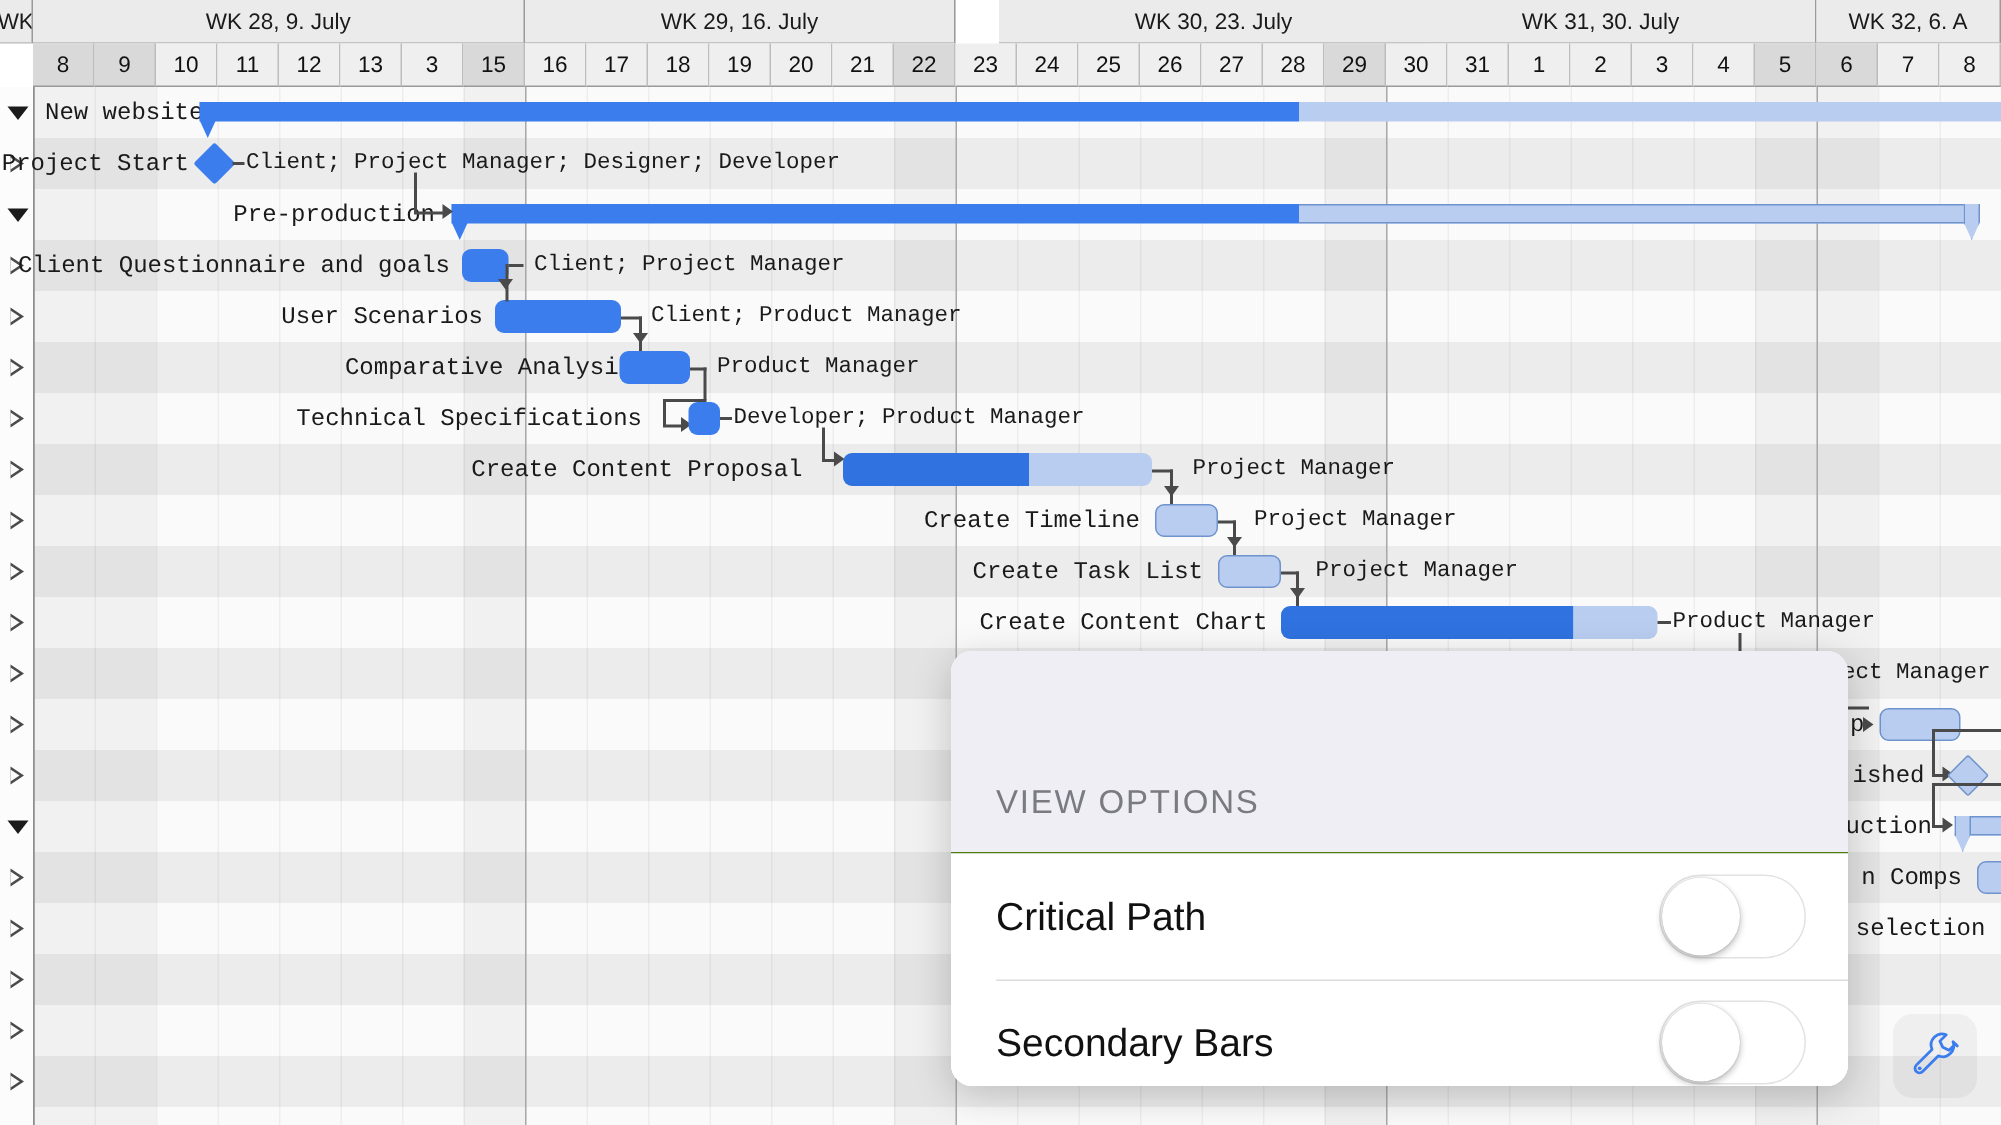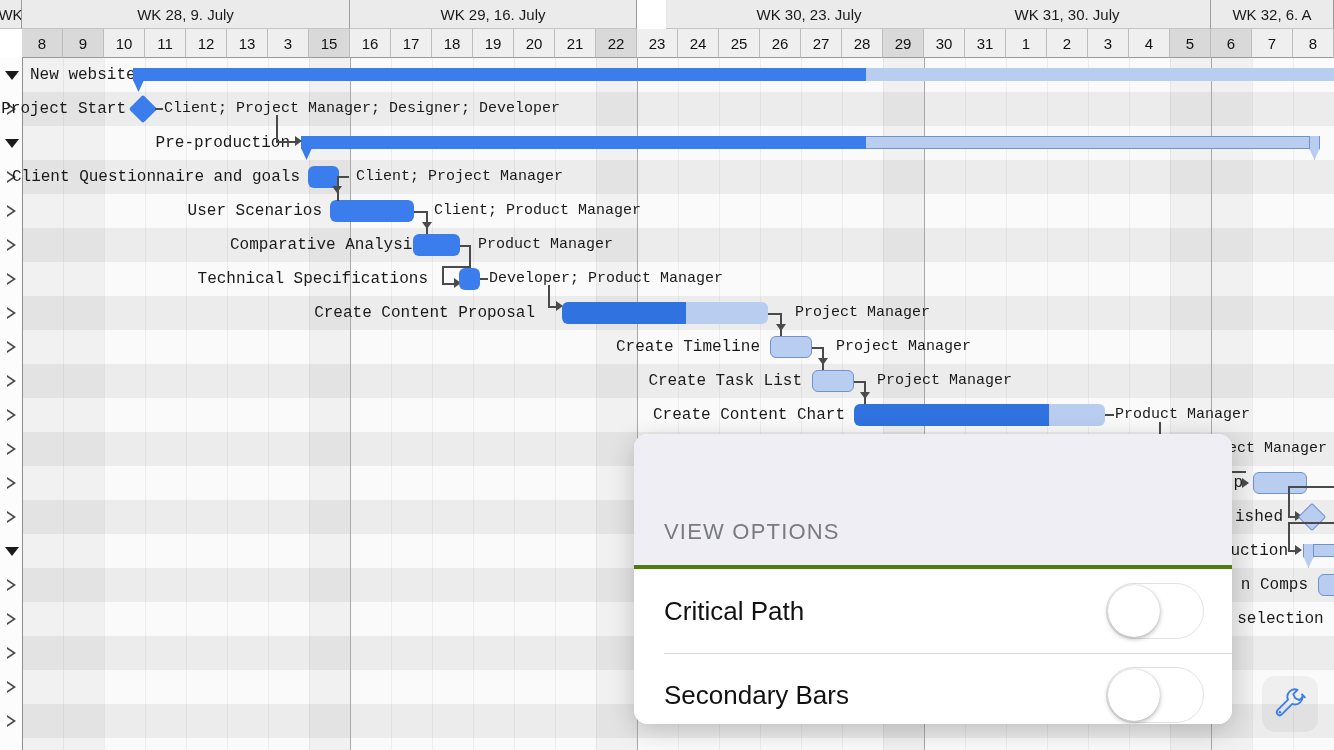--- a/index.html
+++ b/index.html
@@ -118,21 +118,21 @@
 
   
   .panel{
     position:absolute; left:634px; top:434px; width:598px; height:290px;
     border-radius:14px; overflow:hidden; z-index:60;
     box-shadow:0 6px 26px rgba(0,0,0,0.20);
     background:#fff;
   }
   .panel-head{
     height:135px; background:#eeeef4; position:relative;
-    border-bottom:4px solid #4d7c0f;
+    border-bottom:1px solid #4d7c0f;
   }
   .panel-title{
     position:absolute; left:30px; bottom:20px;
     font-size:22px; letter-spacing:1.2px; color:#7a7a82;
   }
   .panel-row{
     position:relative; height:84px; background:#fff;
     display:flex; align-items:center; padding:0 28px 0 30px;
   }
   .panel-row + .panel-row:before{

